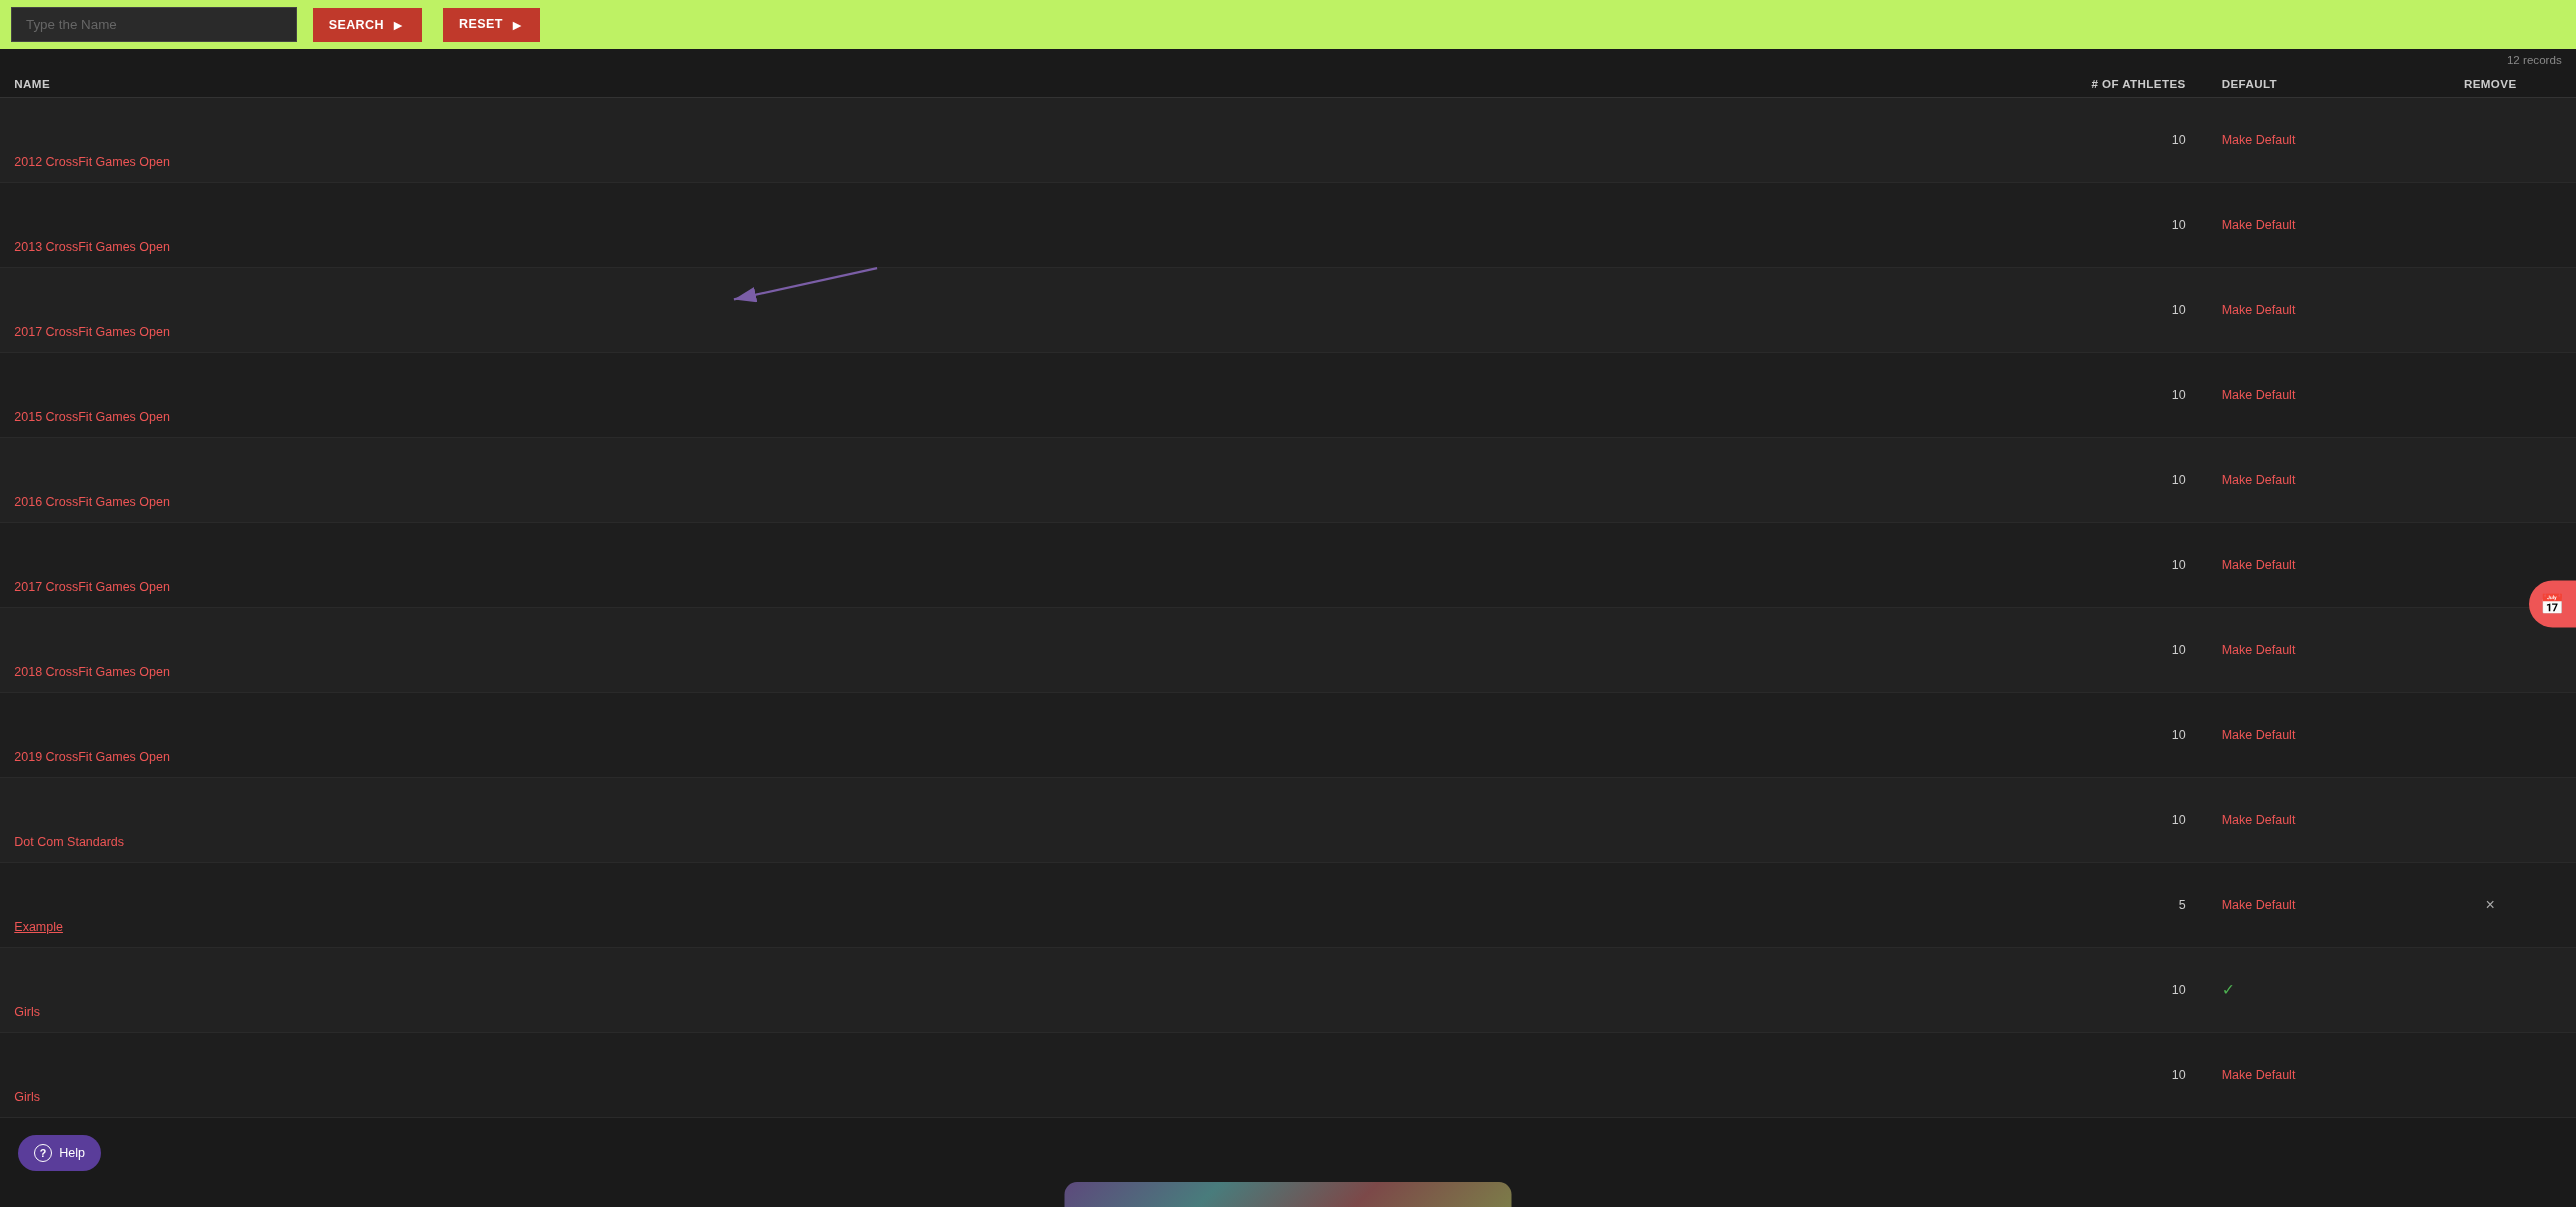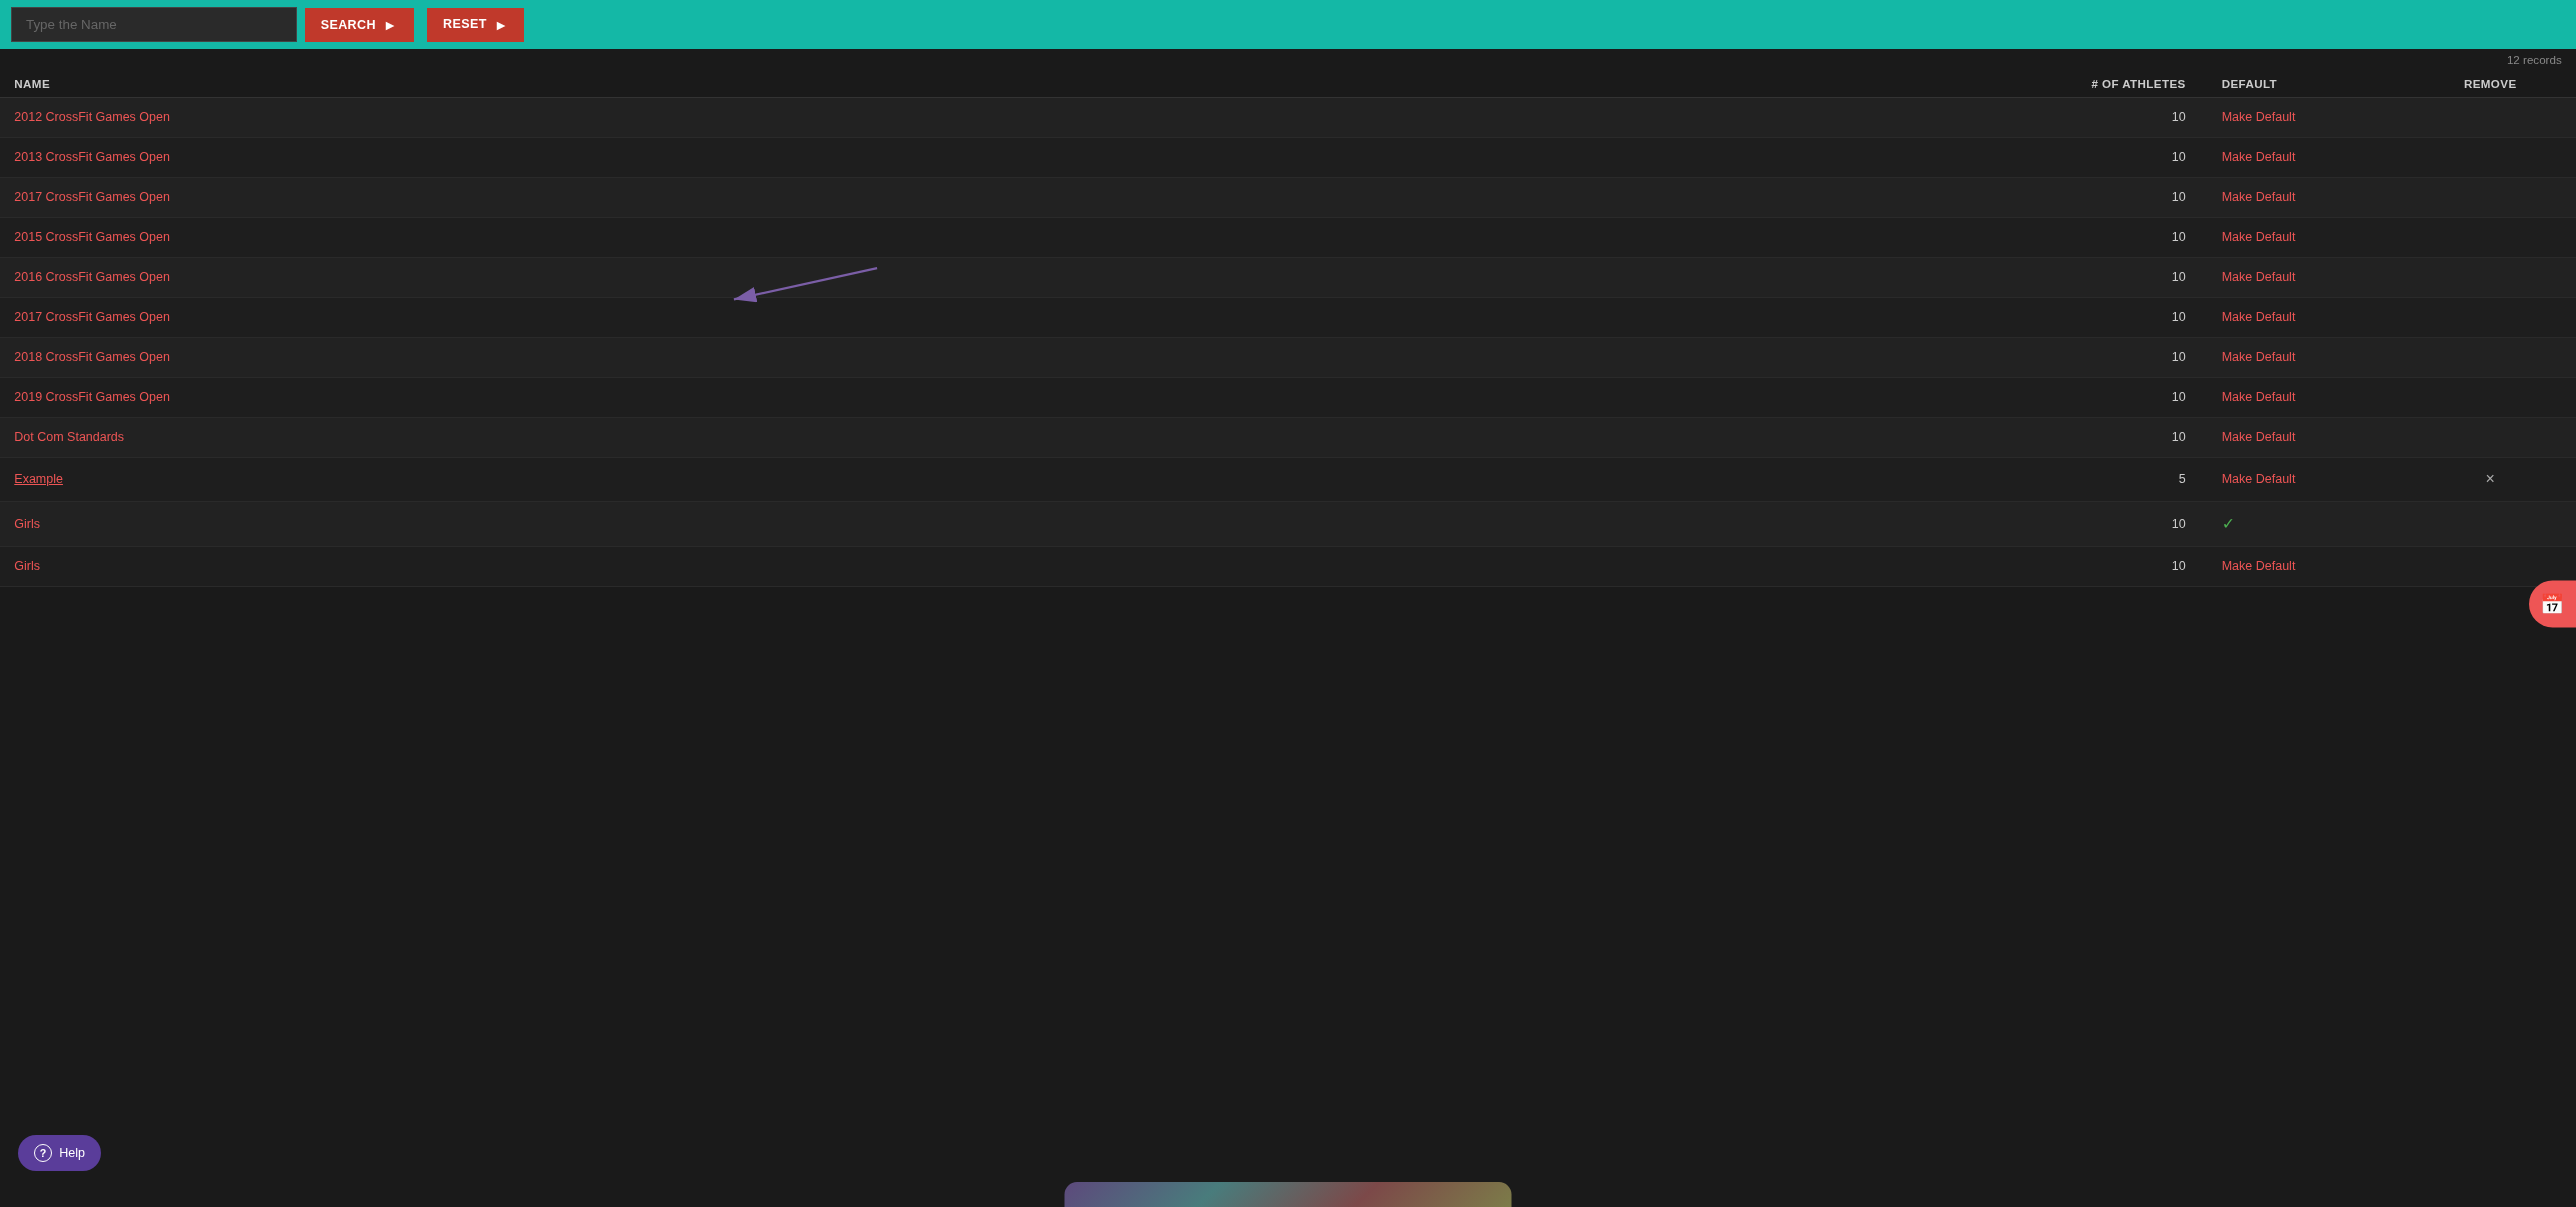--- a/index.html
+++ b/index.html
@@ -10,22 +10,22 @@
       font-size: 12.5px;
       min-height: 100vh;
       overflow-x: hidden;
     }
 
     
     .search-bar {
       display: flex;
       align-items: center;
       padding: 7.2px 10.7px;
-      background-color: #14b8a6;
-      gap: 8px;
+      background-color: #bef264;
+      gap: 16px;
     }
 
     .search-input {
       background-color: #2a2a2a;
       border: 0.9px solid #444;
       color: #888;
       padding: 9px 14.3px;
       font-size: 13.4px;
       width: 286px;
       outline: none;
@@ -106,20 +106,21 @@
       background-color: #222;
     }
 
     .table-row:nth-child(even) {
       background-color: #1e1e1e;
     }
 
     .row-name {
       color: #e55;
       font-size: 12.5px;
+      margin-top: 45px;
     }
 
     .row-name.linkable {
       text-decoration: underline;
       cursor: pointer;
     }
 
     .row-athletes {
       text-align: right;
       color: #ccc;

